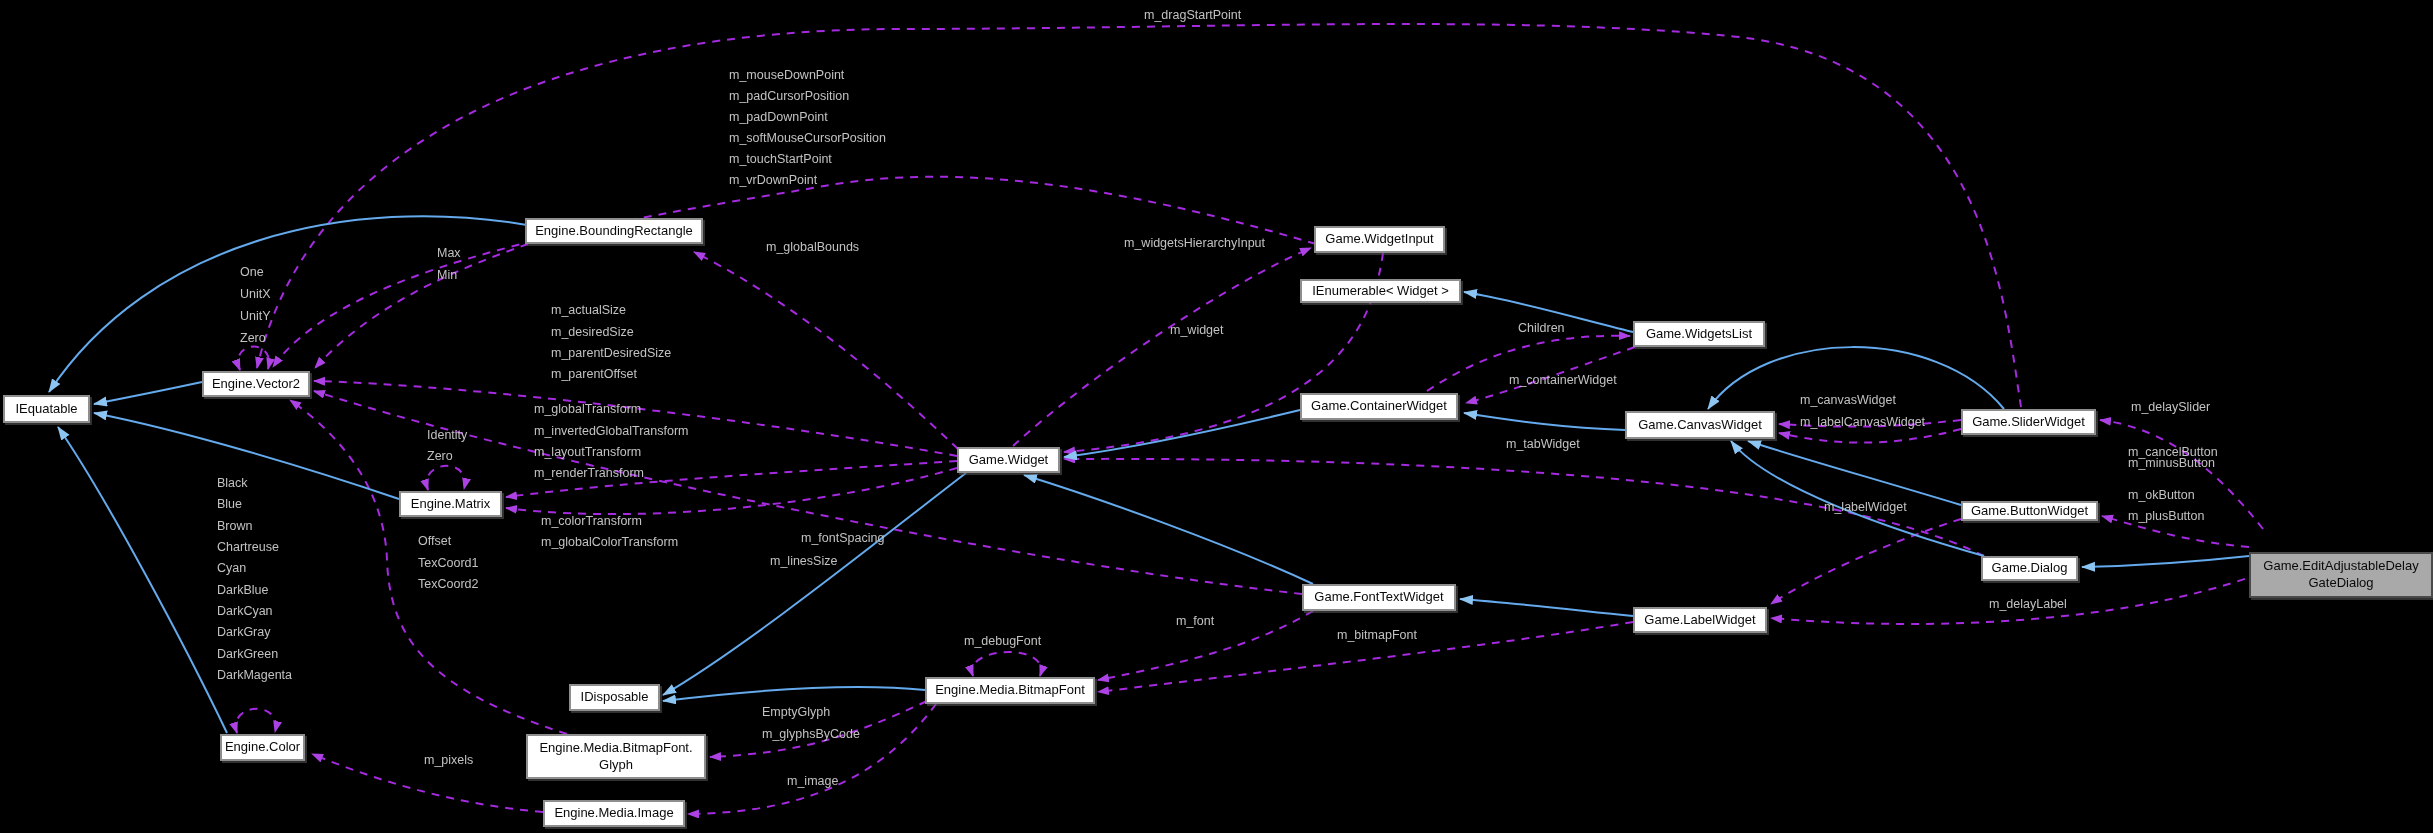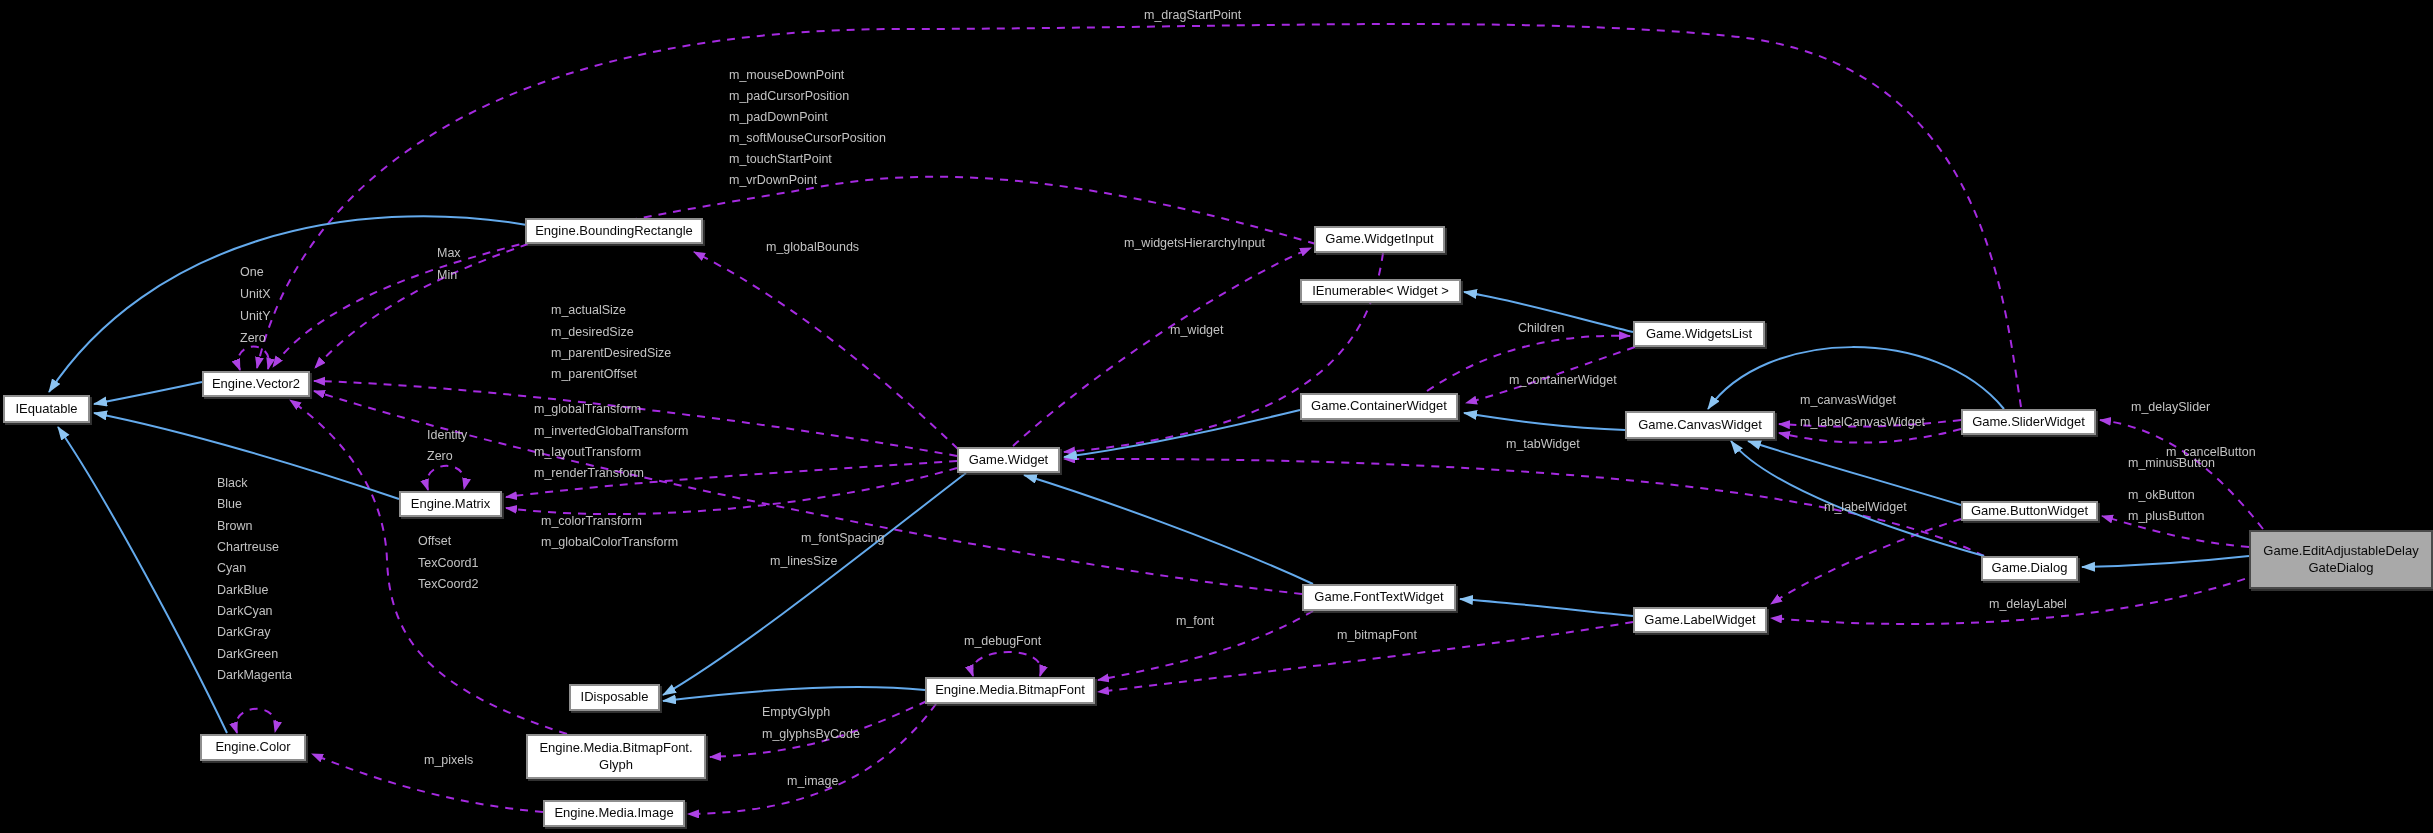--- a/index.html
+++ b/index.html
@@ -118,31 +118,31 @@
       </div>
       <div class="node" style="left: 1981px; top: 556px; width: 97px; height: 25px;">
         <span>Game.Dialog</span>
       </div>
       <div class="node" style="left: 1302px; top: 584px; width: 154px; height: 27px;">
         <span>Game.FontTextWidget</span>
       </div>
       <div class="node" style="left: 1633px; top: 607px; width: 134px; height: 26px;">
         <span>Game.LabelWidget</span>
       </div>
-      <div class="node highlight" style="left: 2249px; top: 530px; width: 184px; height: 59px;">
+      <div class="node highlight" style="left: 2249px; top: 552px; width: 184px; height: 46px;">
         <span>Game.EditAdjustableDelay</span>
         <span>GateDialog</span>
       </div>
       <div class="node" style="left: 569px; top: 684px; width: 91px; height: 27px;">
         <span>IDisposable</span>
       </div>
       <div class="node" style="left: 925px; top: 677px; width: 170px; height: 27px;">
         <span>Engine.Media.BitmapFont</span>
       </div>
-      <div class="node" style="left: 200px; top: 734px; width: 106px; height: 27px;">
+      <div class="node" style="left: 220px; top: 734px; width: 85px; height: 27px;">
         <span>Engine.Color</span>
       </div>
       <div class="node" style="left: 526px; top: 734px; width: 180px; height: 45px; text-align: right;">
         <span>Engine.Media.BitmapFont.</span>
         <span>Glyph</span>
       </div>
       <div class="node" style="left: 543px; top: 800px; width: 142px; height: 27px;">
         <span>Engine.Media.Image</span>
       </div>
     </div>
@@ -173,21 +173,21 @@
       <div class="elabel" style="left: 1800px; top: 415px;">m_labelCanvasWidget</div>
       <div class="elabel" style="left: 2131px; top: 400px;">m_delaySlider</div>
       <div class="elabel" style="left: 427px; top: 428px;">Identity</div>
       <div class="elabel" style="left: 427px; top: 449px;">Zero</div>
       <div class="elabel" style="left: 534px; top: 402px;">m_globalTransform</div>
       <div class="elabel" style="left: 534px; top: 424px;">m_invertedGlobalTransform</div>
       <div class="elabel" style="left: 534px; top: 445px;">m_layoutTransform</div>
       <div class="elabel" style="left: 534px; top: 466px;">m_renderTransform</div>
       <div class="elabel" style="left: 1506px; top: 437px;">m_tabWidget</div>
       <div class="elabel" style="left: 1824px; top: 500px;">m_labelWidget</div>
-      <div class="elabel" style="left: 2128px; top: 445px; margin-left: 38px;">m_cancelButton</div>
+      <div class="elabel" style="left: 2128px; top: 445px;">m_cancelButton</div>
       <div class="elabel" style="left: 2128px; top: 456px; text-align: right;">m_minusButton</div>
       <div class="elabel" style="left: 2128px; top: 488px;">m_okButton</div>
       <div class="elabel" style="left: 2128px; top: 509px;">m_plusButton</div>
       <div class="elabel" style="left: 217px; top: 476px;">Black</div>
       <div class="elabel" style="left: 217px; top: 497px;">Blue</div>
       <div class="elabel" style="left: 217px; top: 519px;">Brown</div>
       <div class="elabel" style="left: 217px; top: 540px;">Chartreuse</div>
       <div class="elabel" style="left: 217px; top: 561px;">Cyan</div>
       <div class="elabel" style="left: 217px; top: 583px;">DarkBlue</div>
       <div class="elabel" style="left: 217px; top: 604px;">DarkCyan</div>

